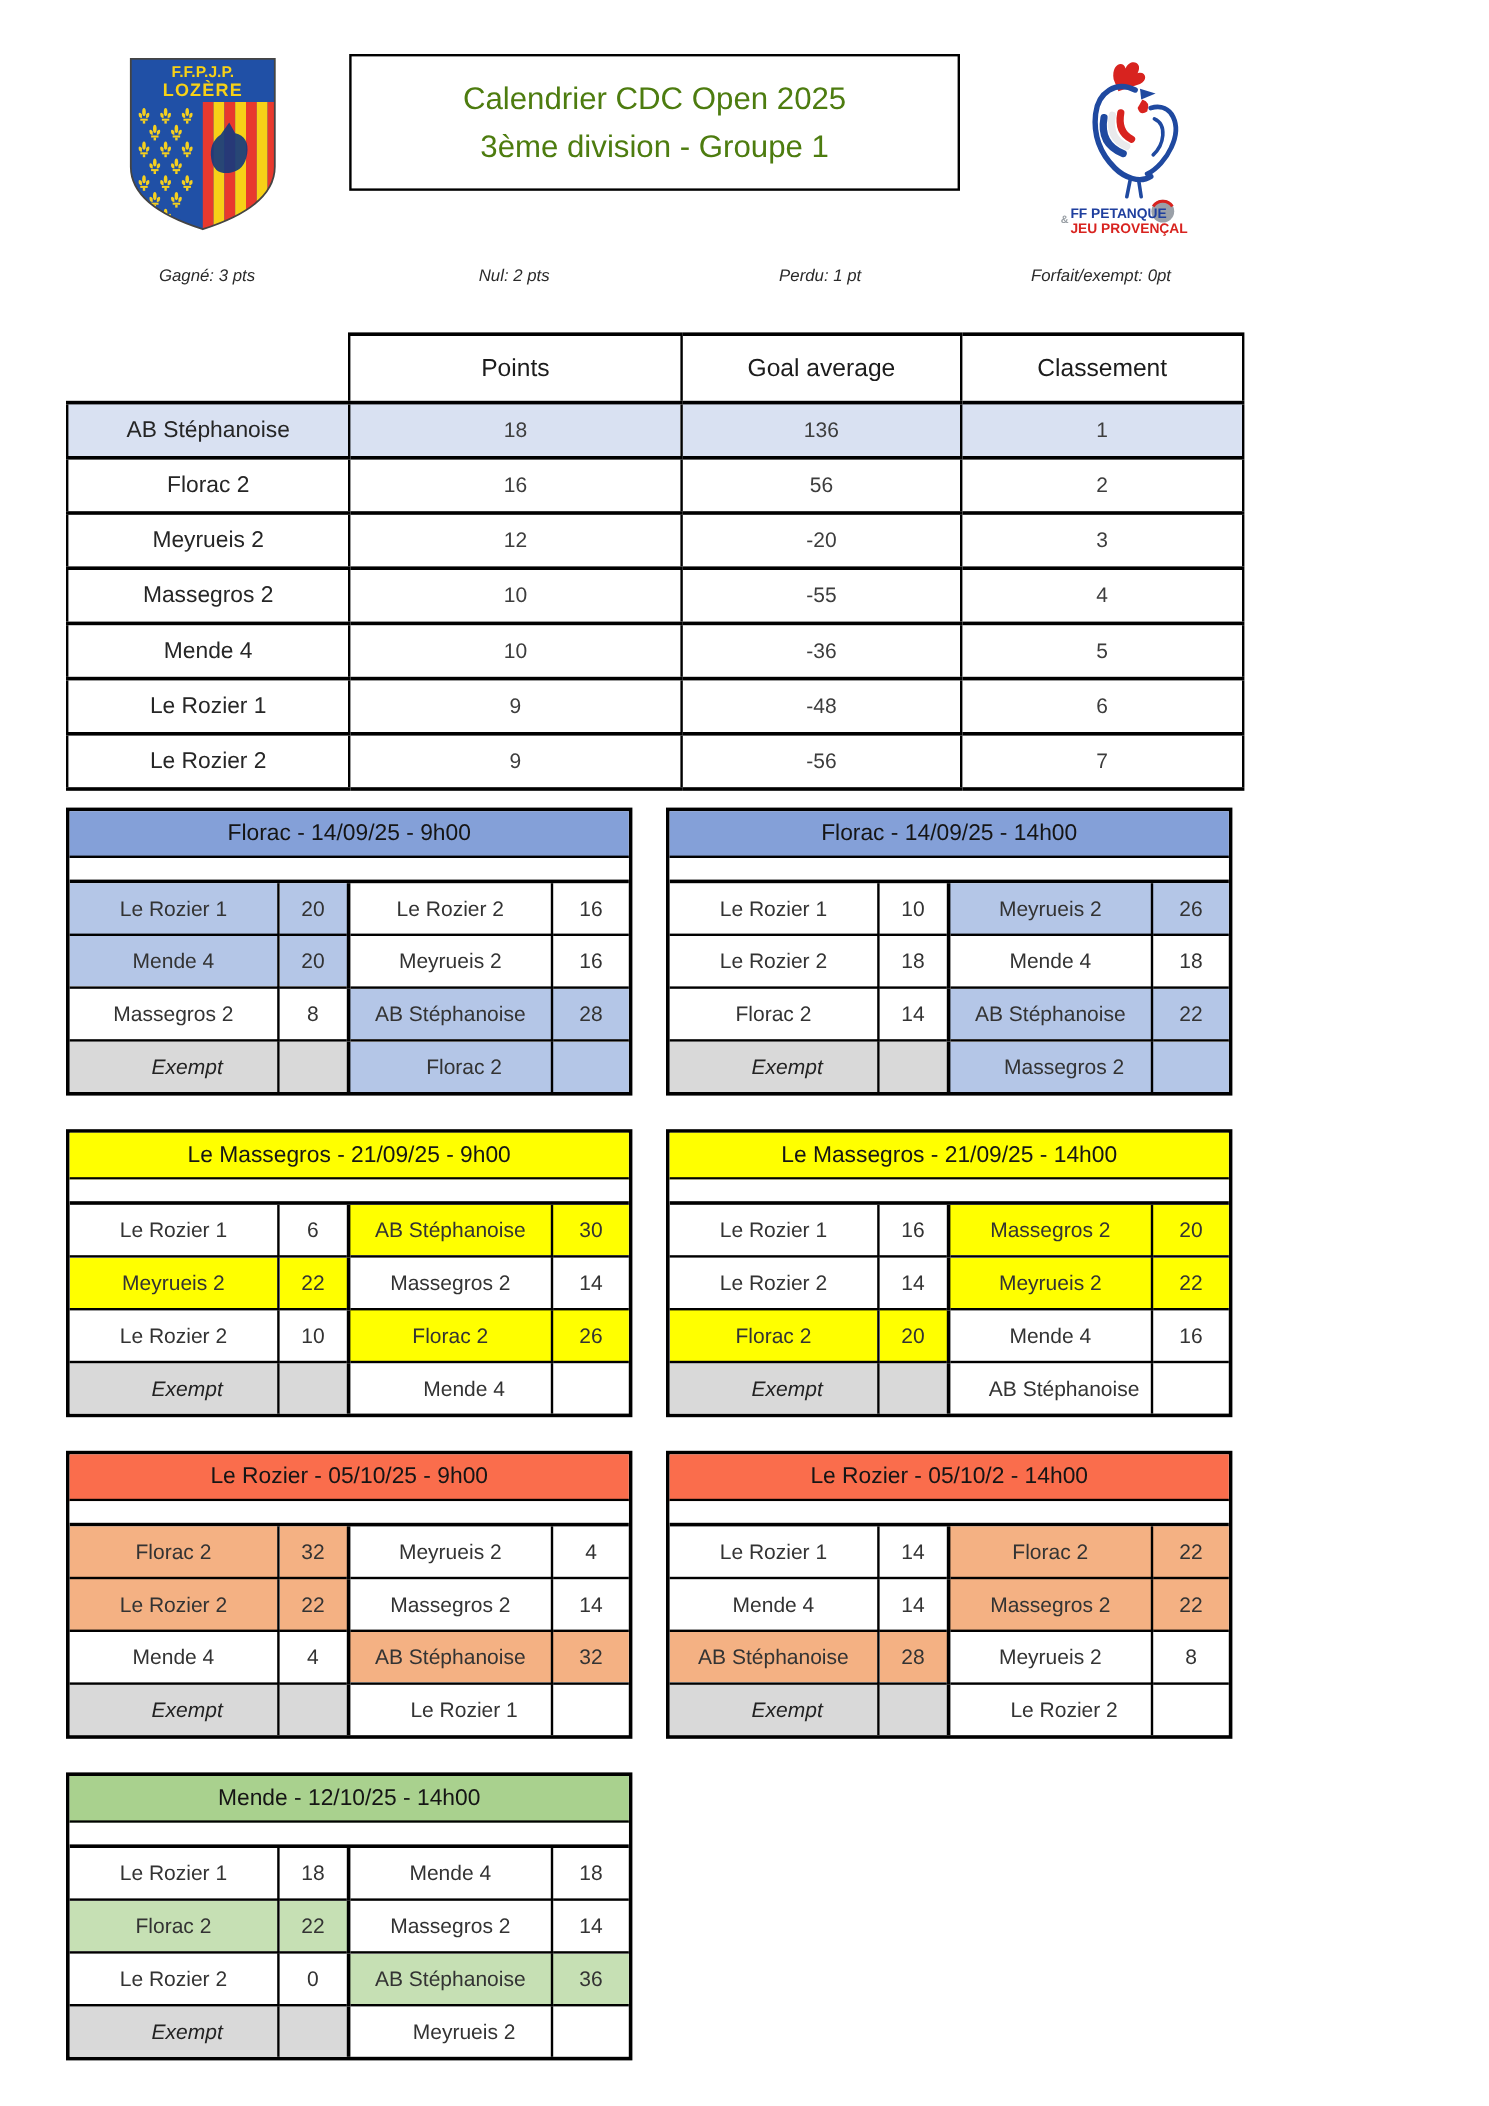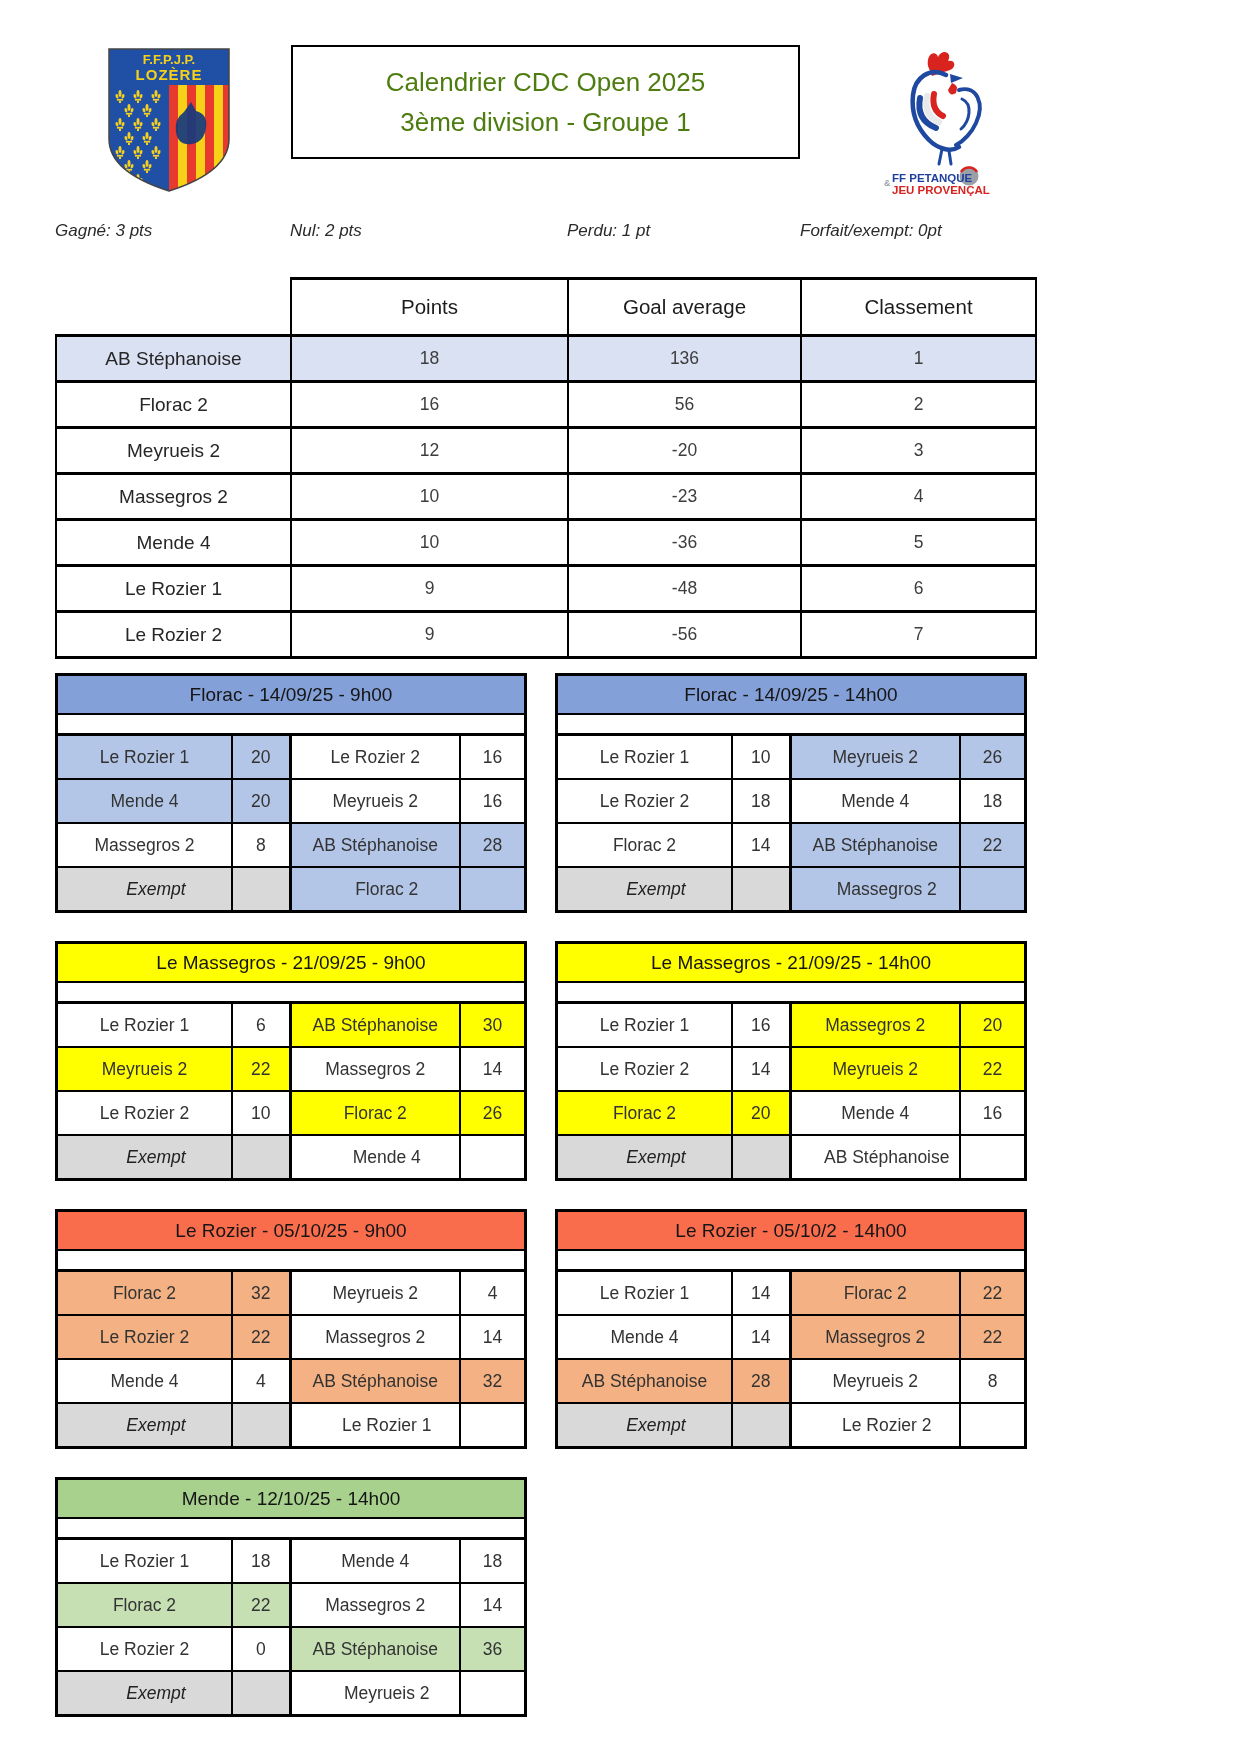--- a/index.html
+++ b/index.html
@@ -15,21 +15,21 @@
     position:absolute; left:291px; top:45px; width:509px; height:114px;
     border:2px solid #000; box-sizing:border-box;
     display:flex; flex-direction:column; justify-content:center; align-items:center;
     gap:9px; font-size:26px; color:#4d7c0f;
   }
 
   
   .legend {
     position:absolute; left:55px; top:221px; width:980px;
     display:grid; grid-template-columns:235px 277px 233px 235px;
-    font-style:italic; font-size:17px; color:#2a2a2a; 
+    font-style:italic; font-size:14px; color:#2a2a2a; text-align:center;
   }
 
   
   table.standings {
     position:absolute; left:55px; top:277px; width:980px;
     border-collapse:collapse; table-layout:fixed;
   }
   .standings td {
     border-left:2px solid #000; border-right:2px solid #000;
     border-top:3px solid #000;  border-bottom:3px solid #000;
@@ -201,21 +201,21 @@
   <tr class="st-row">
     <td class="st-team">Meyrueis 2</td>
     <td class="st-num">12</td>
     <td class="st-num">-20</td>
     <td class="st-num">3</td>
   </tr>
 
   <tr class="st-row">
     <td class="st-team">Massegros 2</td>
     <td class="st-num">10</td>
-    <td class="st-num">-23</td>
+    <td class="st-num">-55</td>
     <td class="st-num">4</td>
   </tr>
 
   <tr class="st-row">
     <td class="st-team">Mende 4</td>
     <td class="st-num">10</td>
     <td class="st-num">-36</td>
     <td class="st-num">5</td>
   </tr>
 

